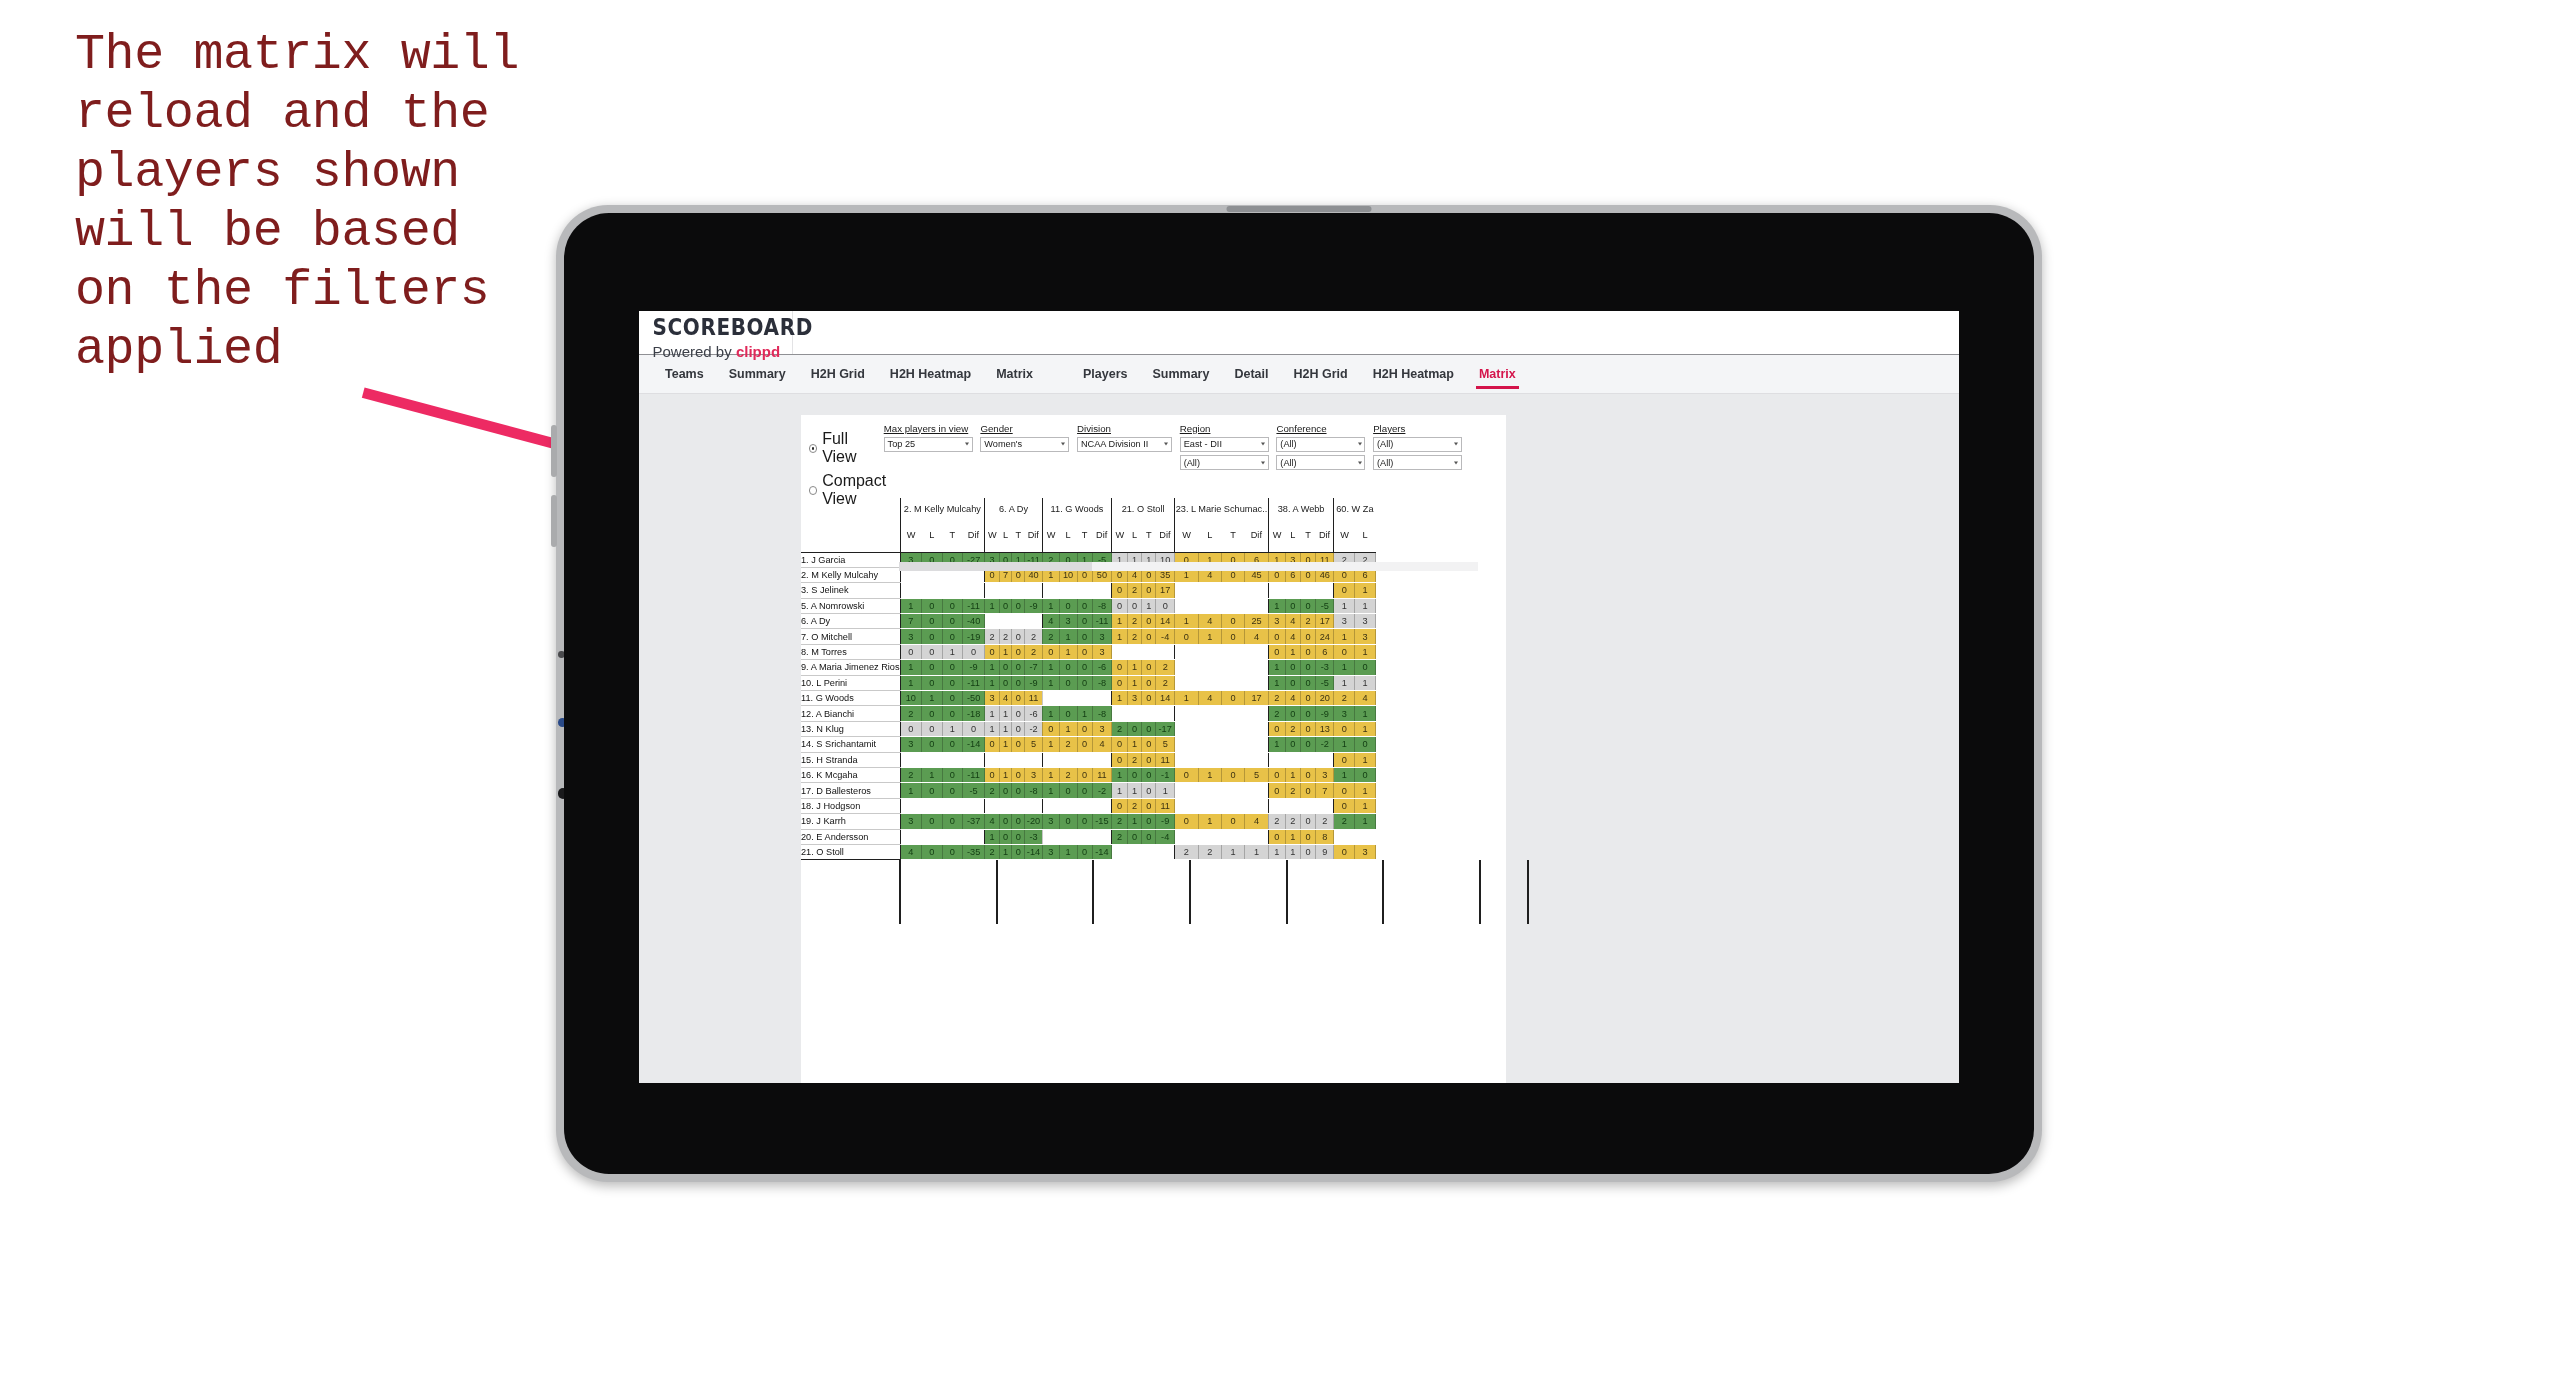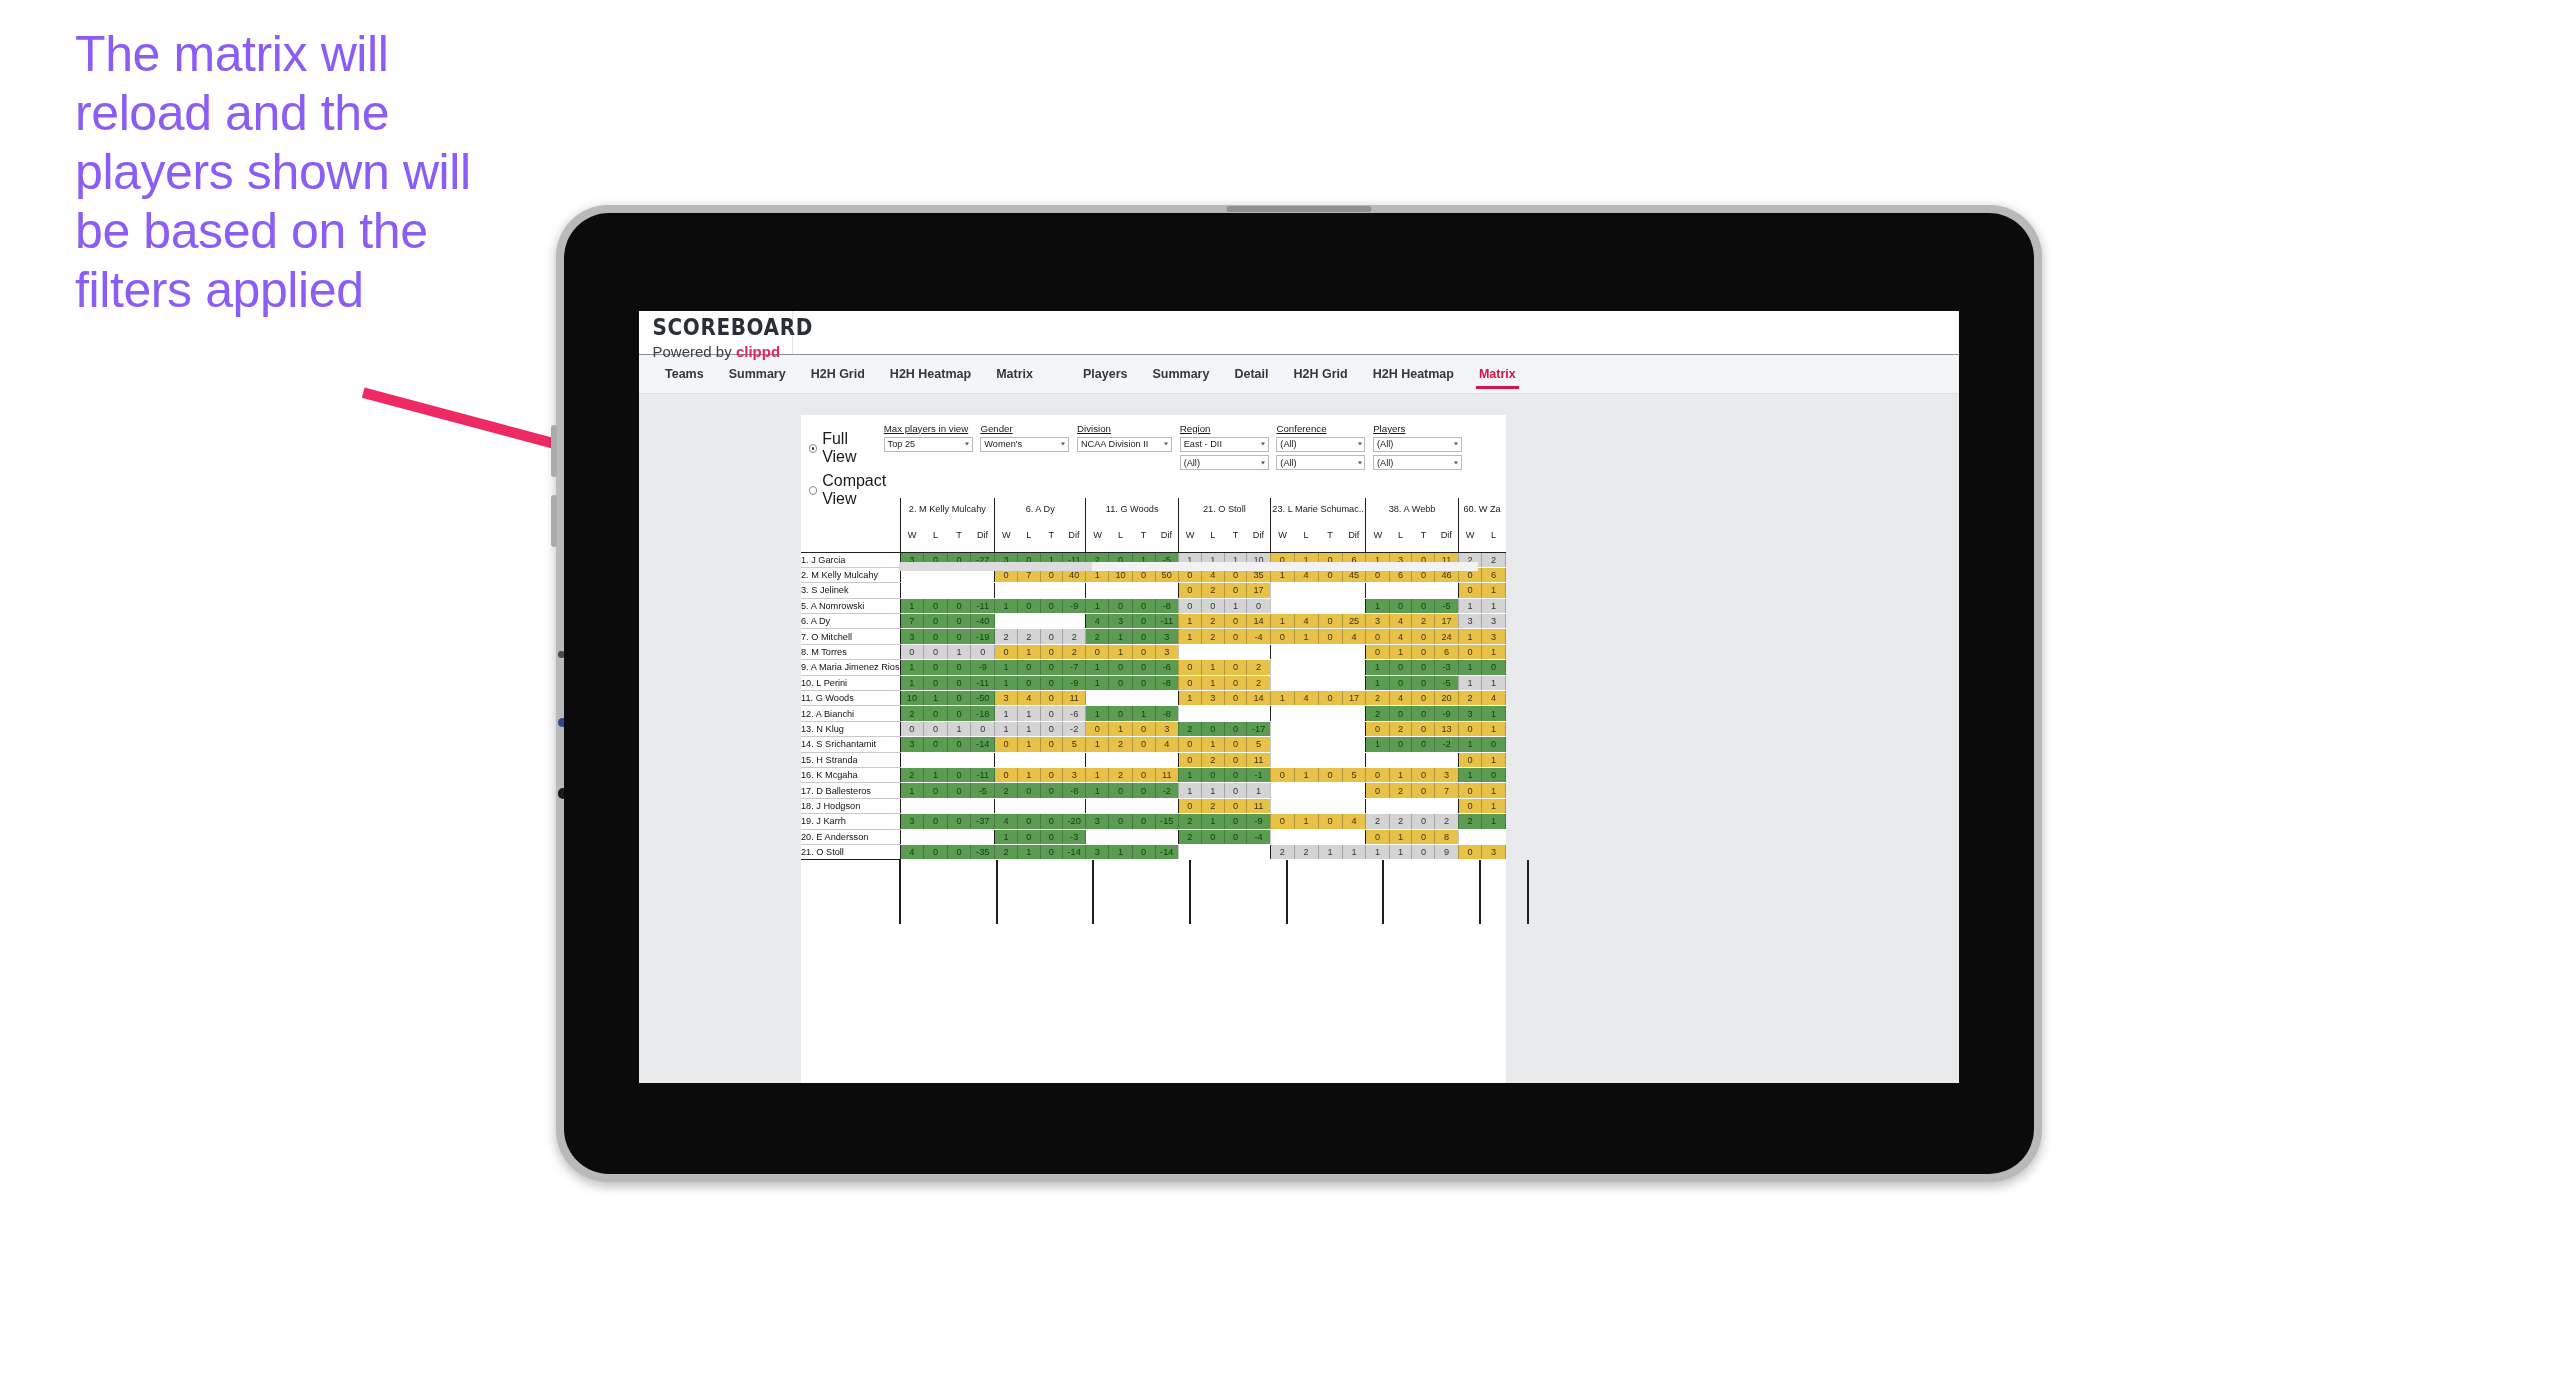--- a/index.html
+++ b/index.html
@@ -7,22 +7,22 @@
     width: 2576px; height: 1386px;
     background: #ffffff;
     font-family: "Liberation Sans", sans-serif;
     overflow: hidden;
   }
   #root { position: relative; width: 2576px; height: 1386px; }
 
   
   #annotation {
     position: absolute; left: 75px; top: 25px; width: 454px;
-    font-size: 50px; line-height: 1.18; color: #8b5cf6;
-    font-family: Liberation Sans, sans-serif;
+    font-size: 50px; line-height: 1.18; color: #7f1d1d;
+    font-family: Liberation Mono, monospace;
     letter-spacing: -0.4px;
   }
   #arrow { position: absolute; left: 357px; top: 381px; width: 598px; height: 183px; }
 
   
   #tablet-frame {
     position: absolute; left: 556px; top: 205px;
     width: 1486px; height: 977px;
     background: #b8b9bb;
     border-radius: 52px;
@@ -122,21 +122,21 @@
     padding: 0 2.9px; position: relative; margin-bottom: 2.9px; cursor: pointer;
   }
   .select .caret {
     position: absolute; right: 2.9px; top: 50%; transform: translateY(-50%);
     width: 0; height: 0; border-left: 2.9px solid transparent;
     border-right: 2.9px solid transparent; border-top: 3.9px solid #555;
   }
   .select.w-wide { width: 95px; }
 
   
-  #matrix-wrap { position: absolute; left: 0; top: 83px; width: 705px; }
+  #matrix-wrap { position: absolute; left: 0; top: 83px; width: 575px; }
   table.matrix { border-collapse: collapse; table-layout: fixed; }
   table.matrix td, table.matrix th { padding: 0; }
 
   .hdr-name {
     height: 21px; font-size: 9.2px; color: #1a1a1a; text-align: center;
     border-left: 1.5px solid #1f1f1f; white-space: nowrap; overflow: hidden;
     font-weight: 400;
   }
   .hdr-sub {
     height: 33px; font-size: 9.2px; color: #1a1a1a; text-align: center;

